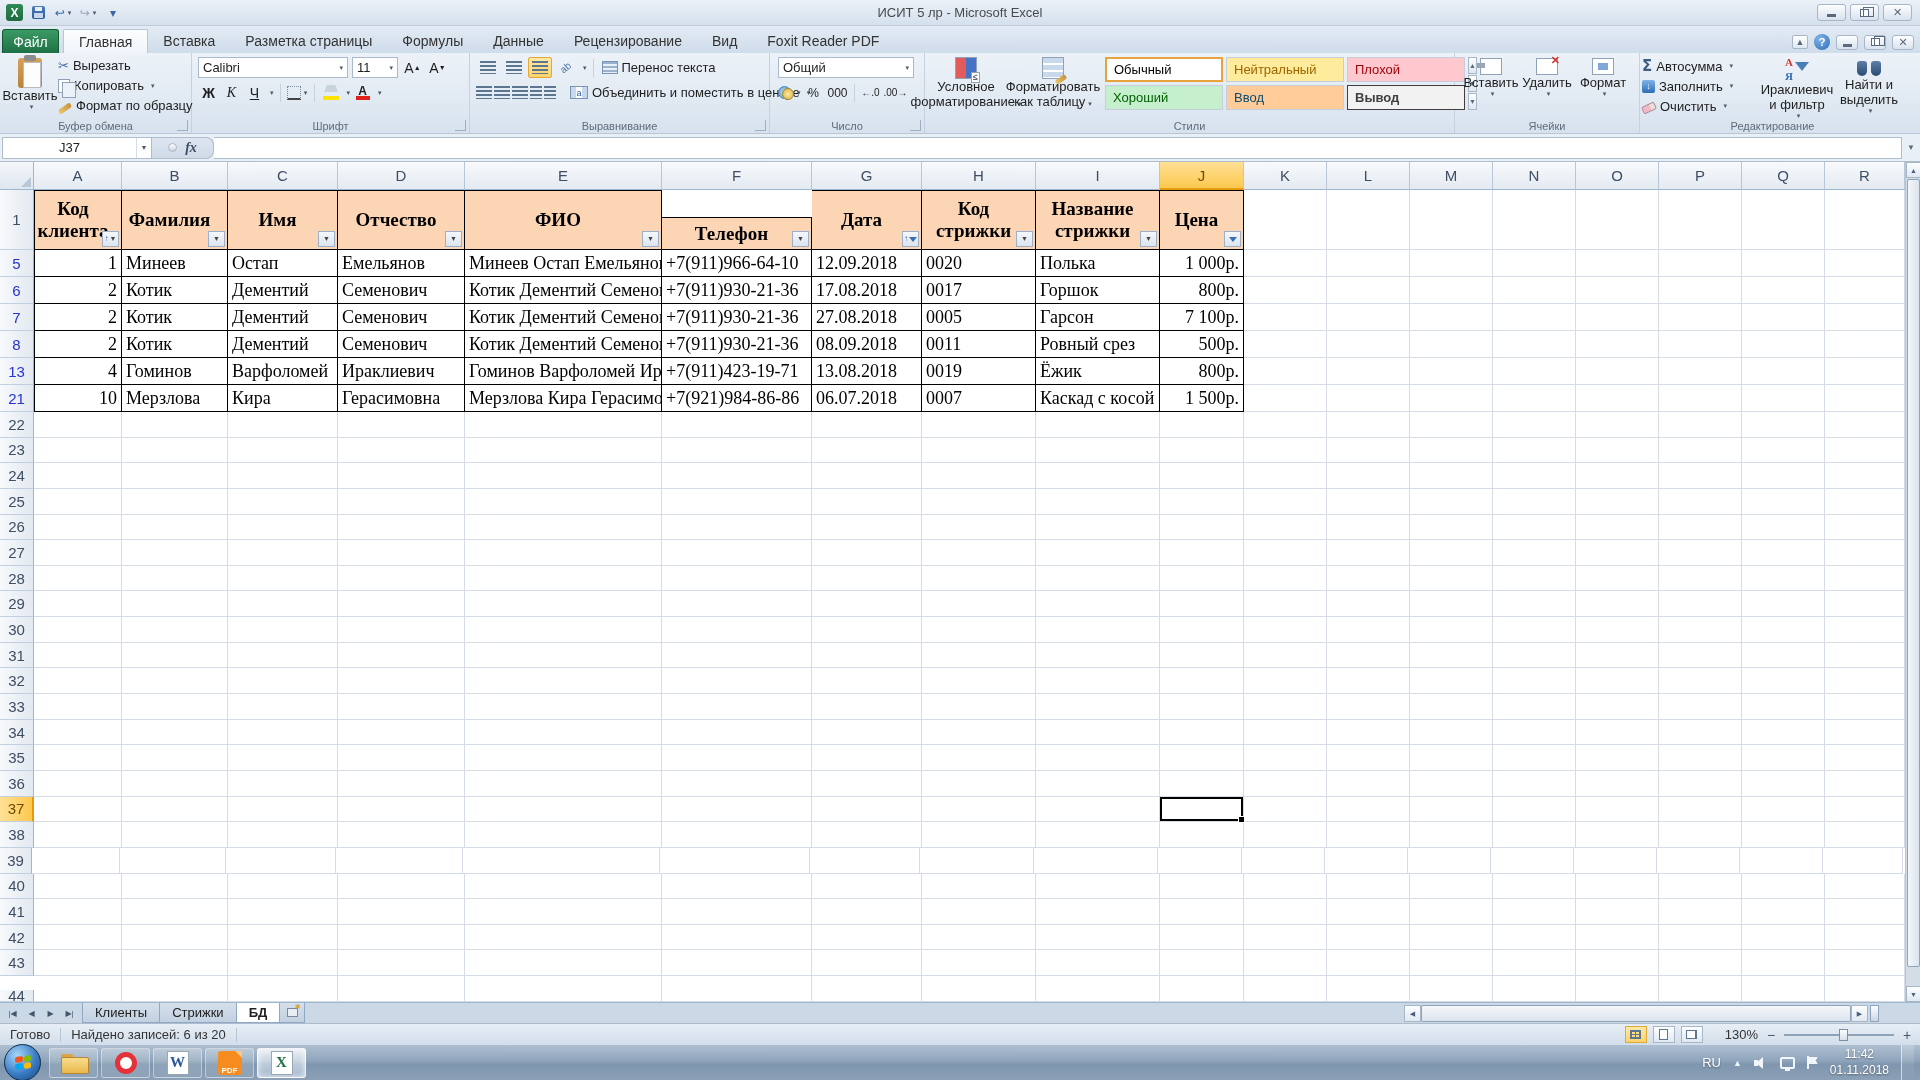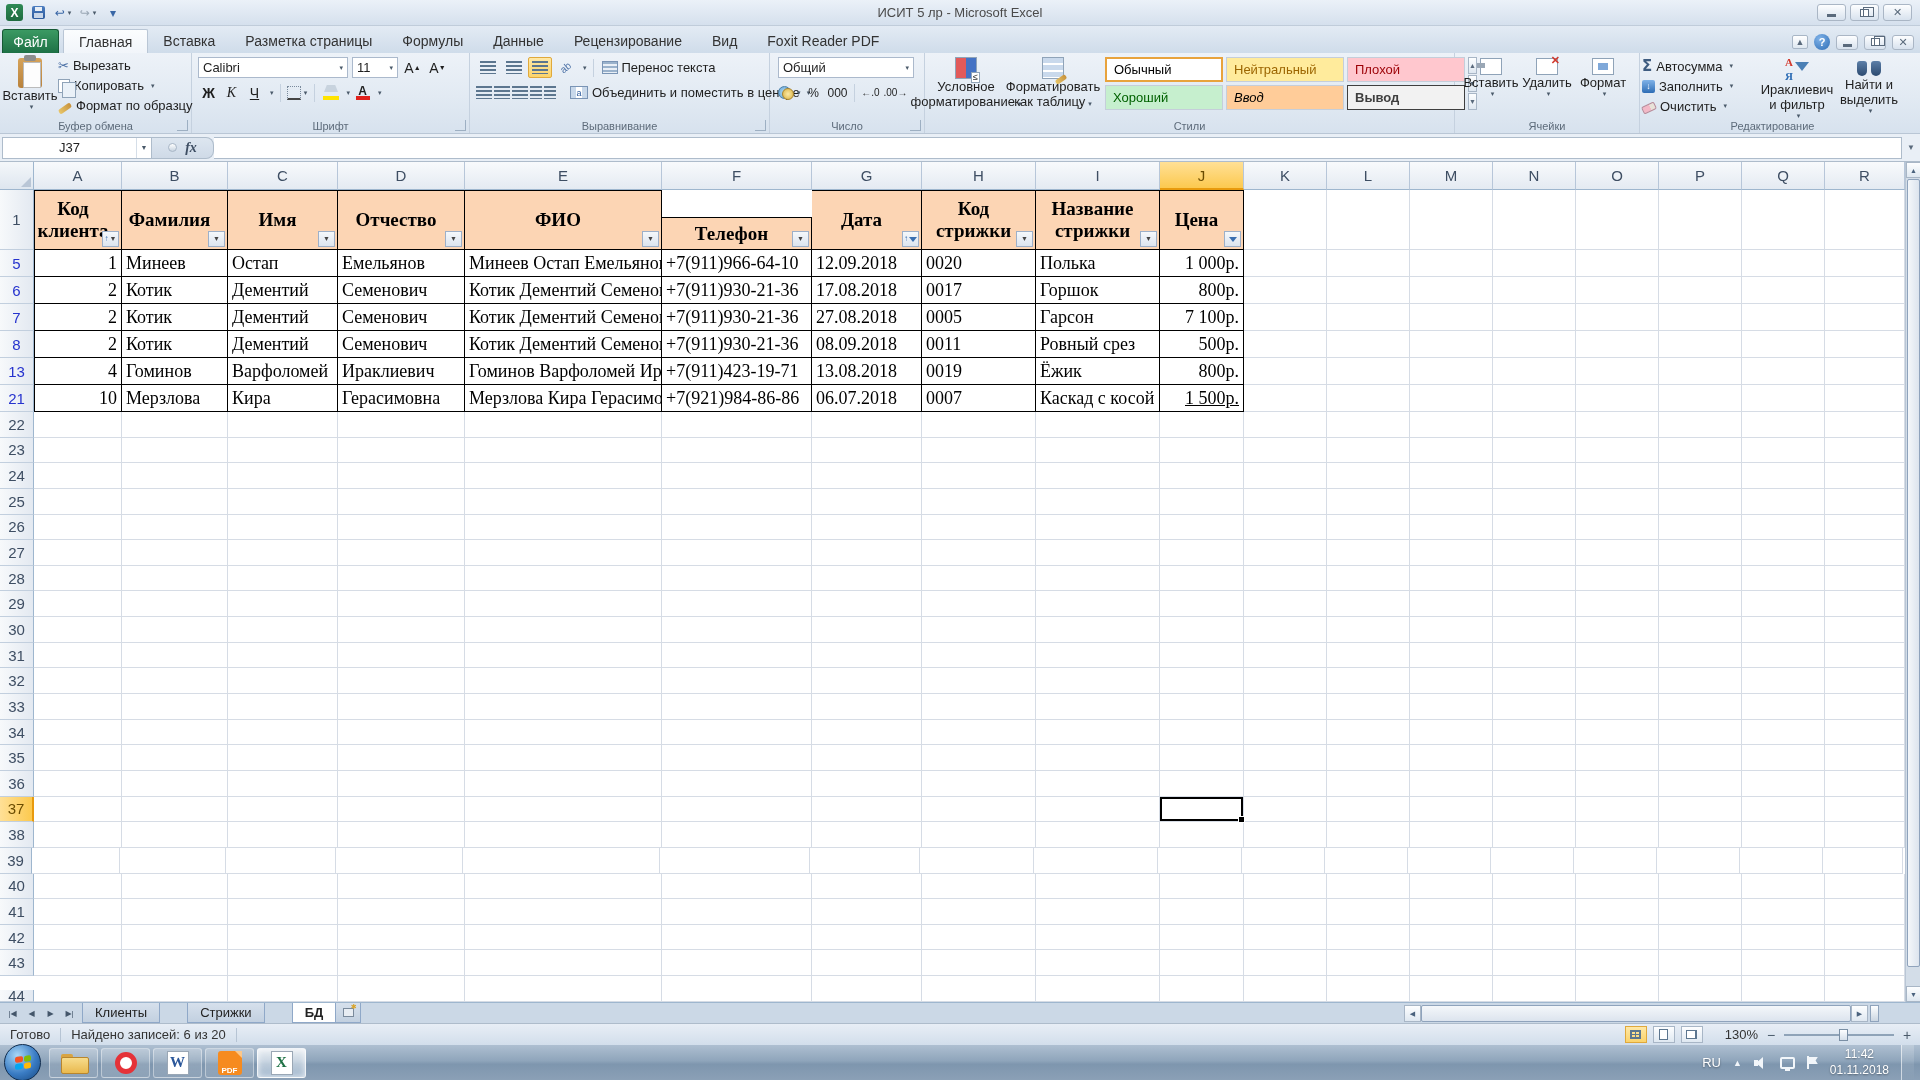--- a/index.html
+++ b/index.html
@@ -431,21 +431,21 @@
         <div class="bigbtn" style="width:92px;padding-top:4px;">
           <span class="ic-ft"></span>
           <span>Форматировать</span>
           <span><span>как таблицу</span><span class="dd">▾</span></span>
         </div>
         <div id="stylegal" class="stylegal">
             <div class="stylecell selsty" style="background: rgb(255, 255, 255); color: rgb(0, 0, 0);">Обычный</div>
             <div class="stylecell" style="background: rgb(255, 235, 156); color: rgb(156, 101, 0);">Нейтральный</div>
             <div class="stylecell" style="background: rgb(255, 199, 206); color: rgb(156, 0, 6);">Плохой</div>
             <div class="stylecell" style="background: rgb(198, 239, 206); color: rgb(0, 97, 0);">Хороший</div>
-            <div class="stylecell" style="background: rgb(255, 204, 153); color: #000000; font-style: italic;">Ввод</div>
+            <div class="stylecell" style="background: rgb(255, 204, 153); color: #0c4a6e;">Ввод</div>
             <div class="stylecell boldsty" style="background: rgb(242, 242, 242); color: rgb(63, 63, 63);">Вывод</div>
           </div>
         <div class="galscroll">
           <div>▲</div>
           <div>▼</div>
           <div>▼</div>
         </div>
       </div>
       <div class="glabel">Стили</div>
     </div>
@@ -724,21 +724,21 @@
         <div class="rh blue" style="width: 34px;">21</div>
         <div class="tcell bleft" style="justify-content: flex-end; width: 88px;">10</div>
         <div class="tcell" style="justify-content: flex-start; width: 106px;">Мерзлова</div>
         <div class="tcell" style="justify-content: flex-start; width: 110px;">Кира</div>
         <div class="tcell" style="justify-content: flex-start; width: 127px;">Герасимовна</div>
         <div class="tcell" style="justify-content: flex-start; width: 197px;">Мерзлова Кира Герасимовна</div>
         <div class="tcell" style="justify-content: flex-start; width: 150px;">+7(921)984-86-86</div>
         <div class="tcell" style="justify-content: flex-start; width: 110px;">06.07.2018</div>
         <div class="tcell" style="justify-content: flex-start; width: 114px;">0007</div>
         <div class="tcell" style="justify-content: flex-start; width: 124px;">Каскад с косой</div>
-        <div class="tcell" style="justify-content: flex-end; width: 84px; text-decoration: underline;">1 500р.</div>
+        <div class="tcell" style="justify-content: flex-end; width: 84px;">1 500р.</div>
         <div class="gcell" style="width: 83px;"></div>
         <div class="gcell" style="width: 83px;"></div>
         <div class="gcell" style="width: 83px;"></div>
         <div class="gcell" style="width: 83px;"></div>
         <div class="gcell" style="width: 83px;"></div>
         <div class="gcell" style="width: 83px;"></div>
         <div class="gcell" style="width: 83px;"></div>
         <div class="gcell" style="width: 80px;"></div>
       </div>
       <div class="grow" style="height: 25.65px;">
@@ -1231,21 +1231,21 @@
     <div class="vs-btn bottom">▼</div>
   </div>
 
   <div class="tabsbar">
     <div class="navbtns">
       <span class="nav">|◀</span>
       <span class="nav">◀</span>
       <span class="nav">▶</span>
       <span class="nav">▶|</span>
     </div>
-    <div id="sheettabs" style="display:flex;gap:28px;">
+    <div id="sheettabs" style="display:flex;">
         <div class="sheettab">Клиенты</div>
         <div class="sheettab">Стрижки</div>
         <div class="sheettab active">БД</div>
       </div>
     <div class="newsheet">
         <span class="ns-ic"></span>
       </div>
     <div class="hscroll">
       <div class="hs-btn">◀</div>
       <div class="hs-thumb"></div>

